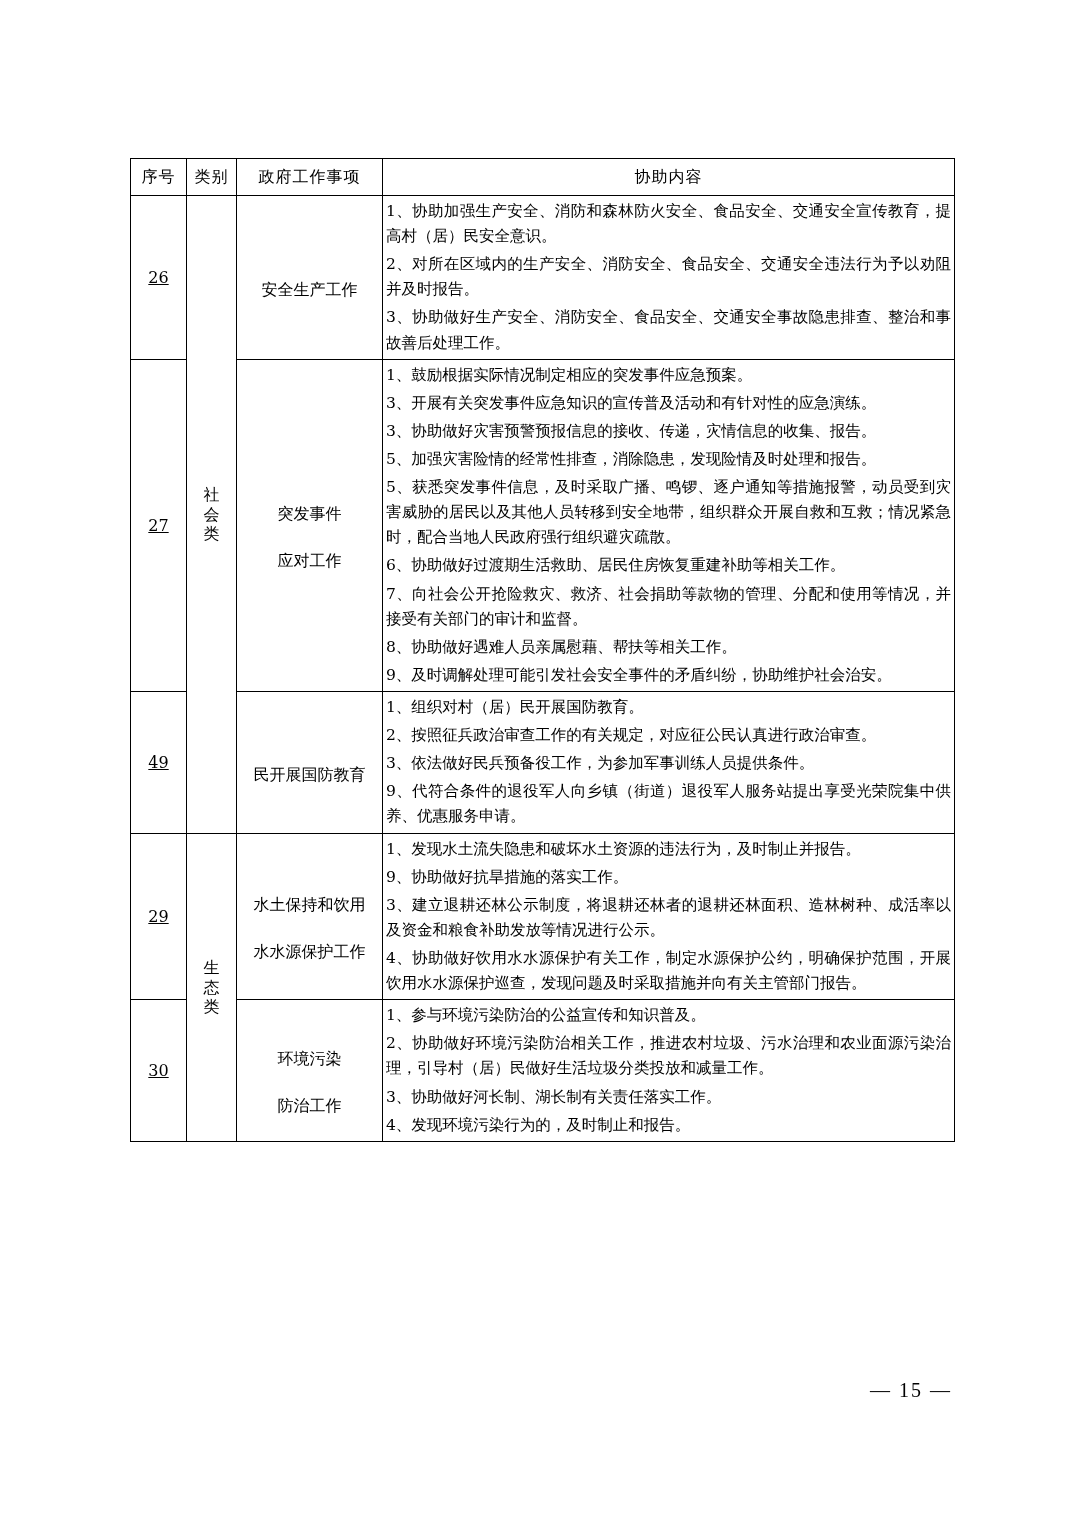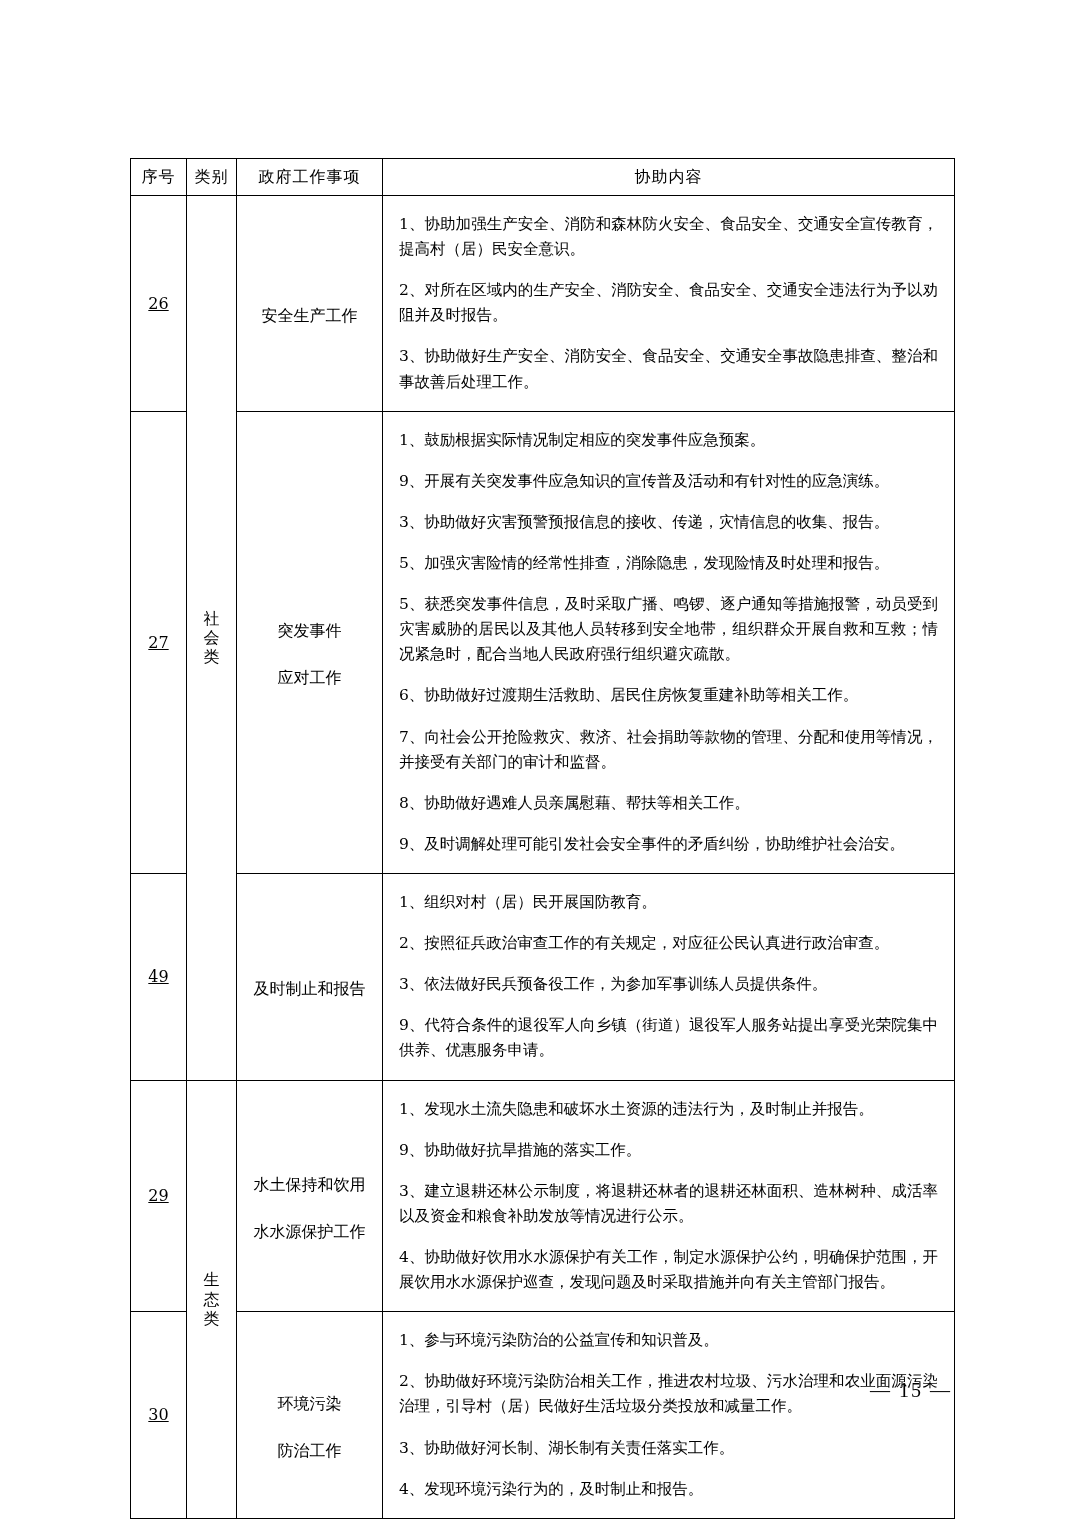--- a/index.html
+++ b/index.html
@@ -71,21 +71,21 @@
     padding: 4px 6px;
   }
   td.cell-item .line { display: block; margin-top: 24px; }
   td.cell-content {
     text-align: justify;
     font-size: 15.5px;
     line-height: 1.62;
     padding: 8px 10px 8px 10px;
   }
   td.cell-content p {
-    margin: 16px;
+    margin: 3px;
     text-indent: 0;
   }
   .pagenum {
     position: absolute;
     right: 122px;
     bottom: 118px;
     font-size: 20px;
     letter-spacing: 2px;
     font-family: Liberation Serif, serif;
   }
@@ -128,35 +128,35 @@
       </tr>
 
       <tr>
         <td class="cell-no">27</td>
         <td class="cell-item">
           <span class="line">突发事件</span>
           <span class="line">应对工作</span>
         </td>
         <td class="cell-content">
           <p>1、鼓励根据实际情况制定相应的突发事件应急预案。</p>
-          <p>9、开展有关突发事件应急知识的宣传普及活动和有针对性的应急演练。</p>
+          <p>3、开展有关突发事件应急知识的宣传普及活动和有针对性的应急演练。</p>
           <p>3、协助做好灾害预警预报信息的接收、传递，灾情信息的收集、报告。</p>
           <p>5、加强灾害险情的经常性排查，消除隐患，发现险情及时处理和报告。</p>
           <p>5、获悉突发事件信息，及时采取广播、鸣锣、逐户通知等措施报警，动员受到灾害威胁的居民以及其他人员转移到安全地带，组织群众开展自救和互救；情况紧急时，配合当地人民政府强行组织避灾疏散。</p>
           <p>6、协助做好过渡期生活救助、居民住房恢复重建补助等相关工作。</p>
           <p>7、向社会公开抢险救灾、救济、社会捐助等款物的管理、分配和使用等情况，并接受有关部门的审计和监督。</p>
           <p>8、协助做好遇难人员亲属慰藉、帮扶等相关工作。</p>
           <p>9、及时调解处理可能引发社会安全事件的矛盾纠纷，协助维护社会治安。</p>
         </td>
       </tr>
 
       <tr>
         <td class="cell-no">49</td>
         <td class="cell-item">
-          <span class="line">及时制止和报告</span>
+          <span class="line">民开展国防教育</span>
         </td>
         <td class="cell-content">
           <p>1、组织对村（居）民开展国防教育。</p>
           <p>2、按照征兵政治审查工作的有关规定，对应征公民认真进行政治审查。</p>
           <p>3、依法做好民兵预备役工作，为参加军事训练人员提供条件。</p>
           <p>9、代符合条件的退役军人向乡镇（街道）退役军人服务站提出享受光荣院集中供养、优惠服务申请。</p>
         </td>
       </tr>
 
       <tr>

